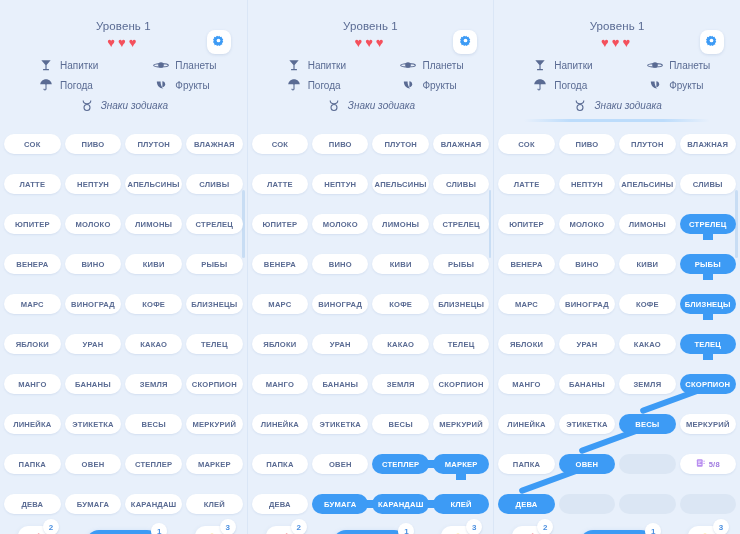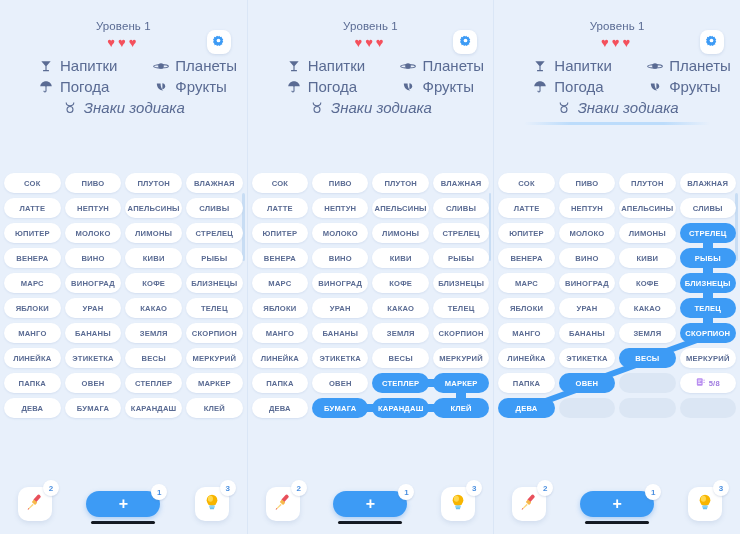--- a/index.html
+++ b/index.html
@@ -47,21 +47,21 @@
     flex-wrap: wrap;
     justify-content: center;
     row-gap: 4px;
   }
   .cat {
     width: 50%;
     display: flex;
     align-items: center;
     gap: 6px;
     padding-left: 30px;
-    font-size: 15px;
+    font-size: 10px;
     color: #5a6b93;
     white-space: nowrap;
   }
   .cat.wide { width: 100%; justify-content: center; padding-left: 0; font-style: italic; }
   .cat .ic { width: 16px; height: 16px; display:flex; align-items:center; justify-content:center; flex:0 0 16px; }
   .cat .ic svg { display:block; }
   .gear-btn {
     position: absolute; top: 30px; right: 16px;
     width: 24px; height: 24px; border-radius: 8px;
     background: #ffffff;
@@ -77,22 +77,21 @@
   
   .board {
     position: relative;
     flex: 1 1 auto;
     padding: 6px 4px 0 4px;
   }
   .grid {
     position: relative;
     display: grid;
     grid-template-columns: repeat(4, 1fr);
-    gap: 5px 4px;
-    margin-top: 36px;
+    gap: 20px 4px;
   }
   .cell { position: relative; height: 20px; }
   .chip {
     position: relative;
     z-index: 2;
     height: 20px;
     border-radius: 10px;
     display: flex; align-items: center; justify-content: center;
     font-size: 7.6px;
     font-weight: bold;

